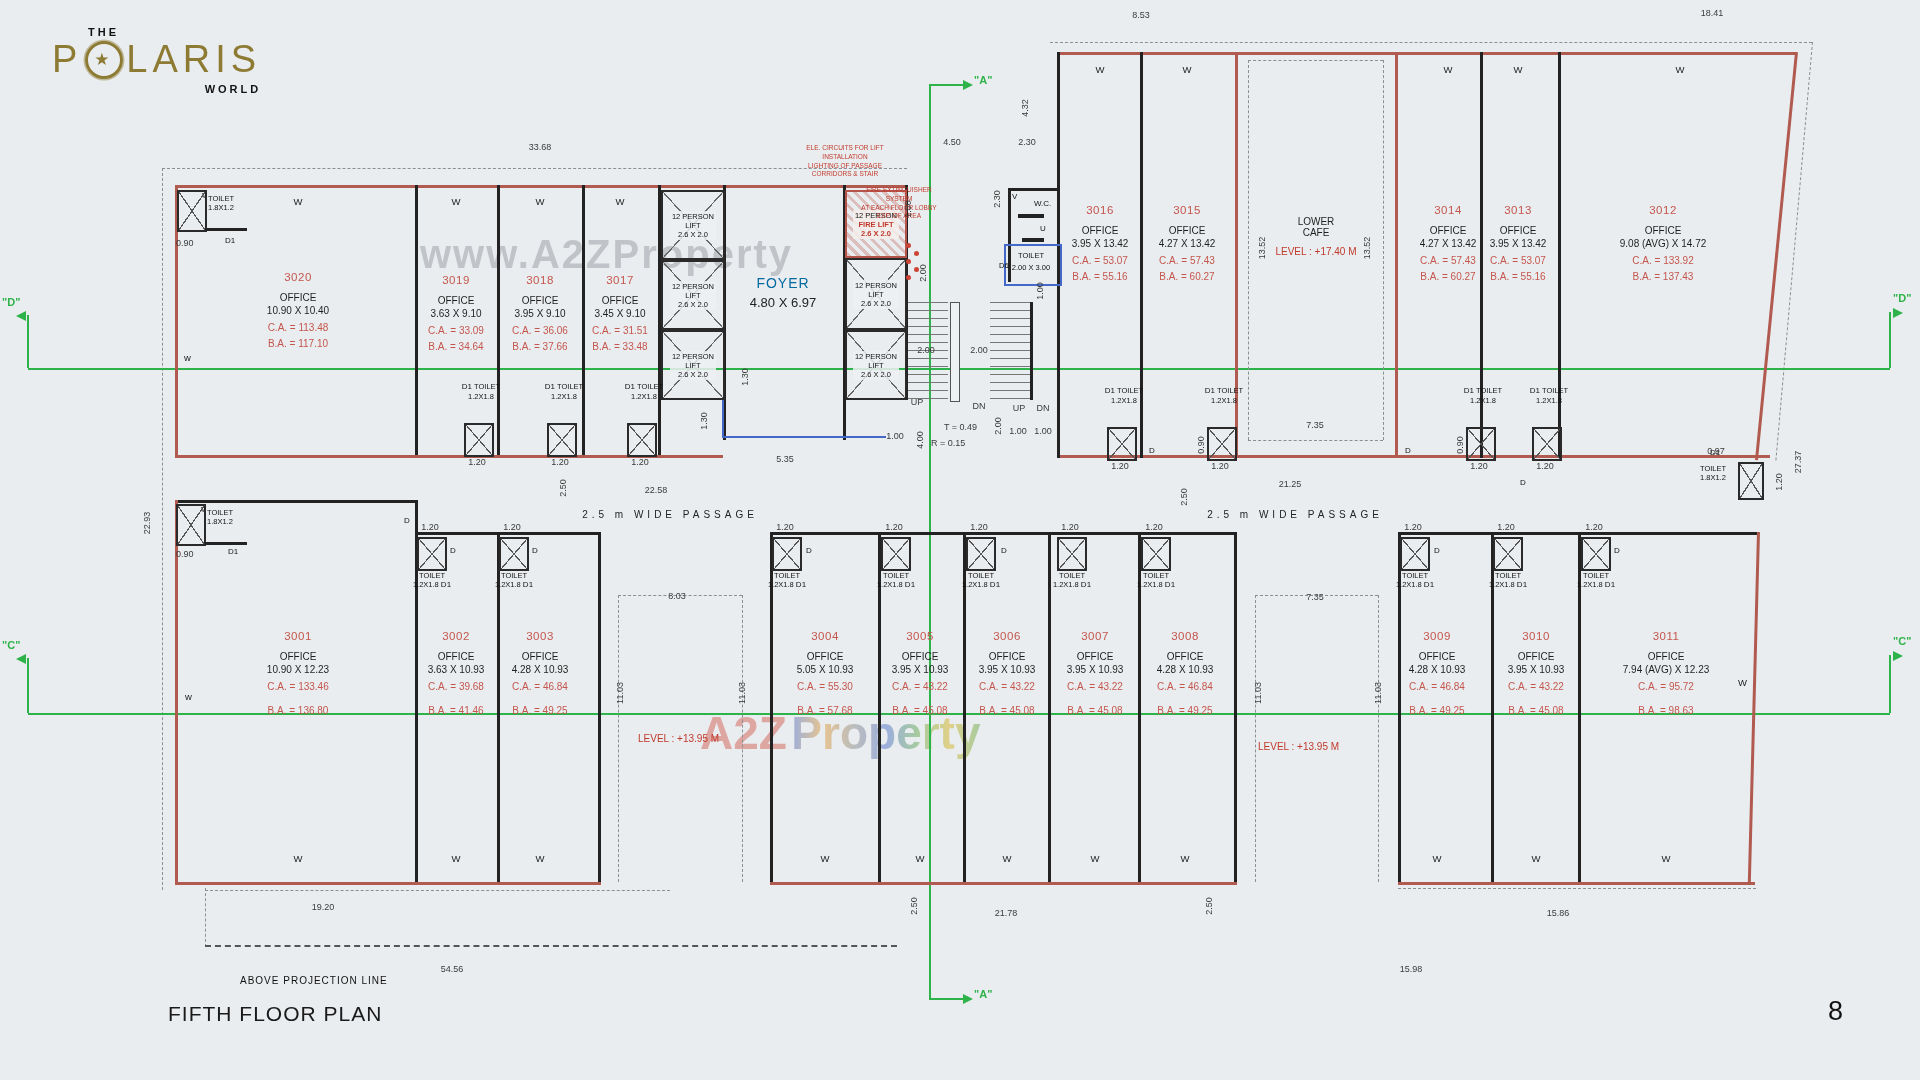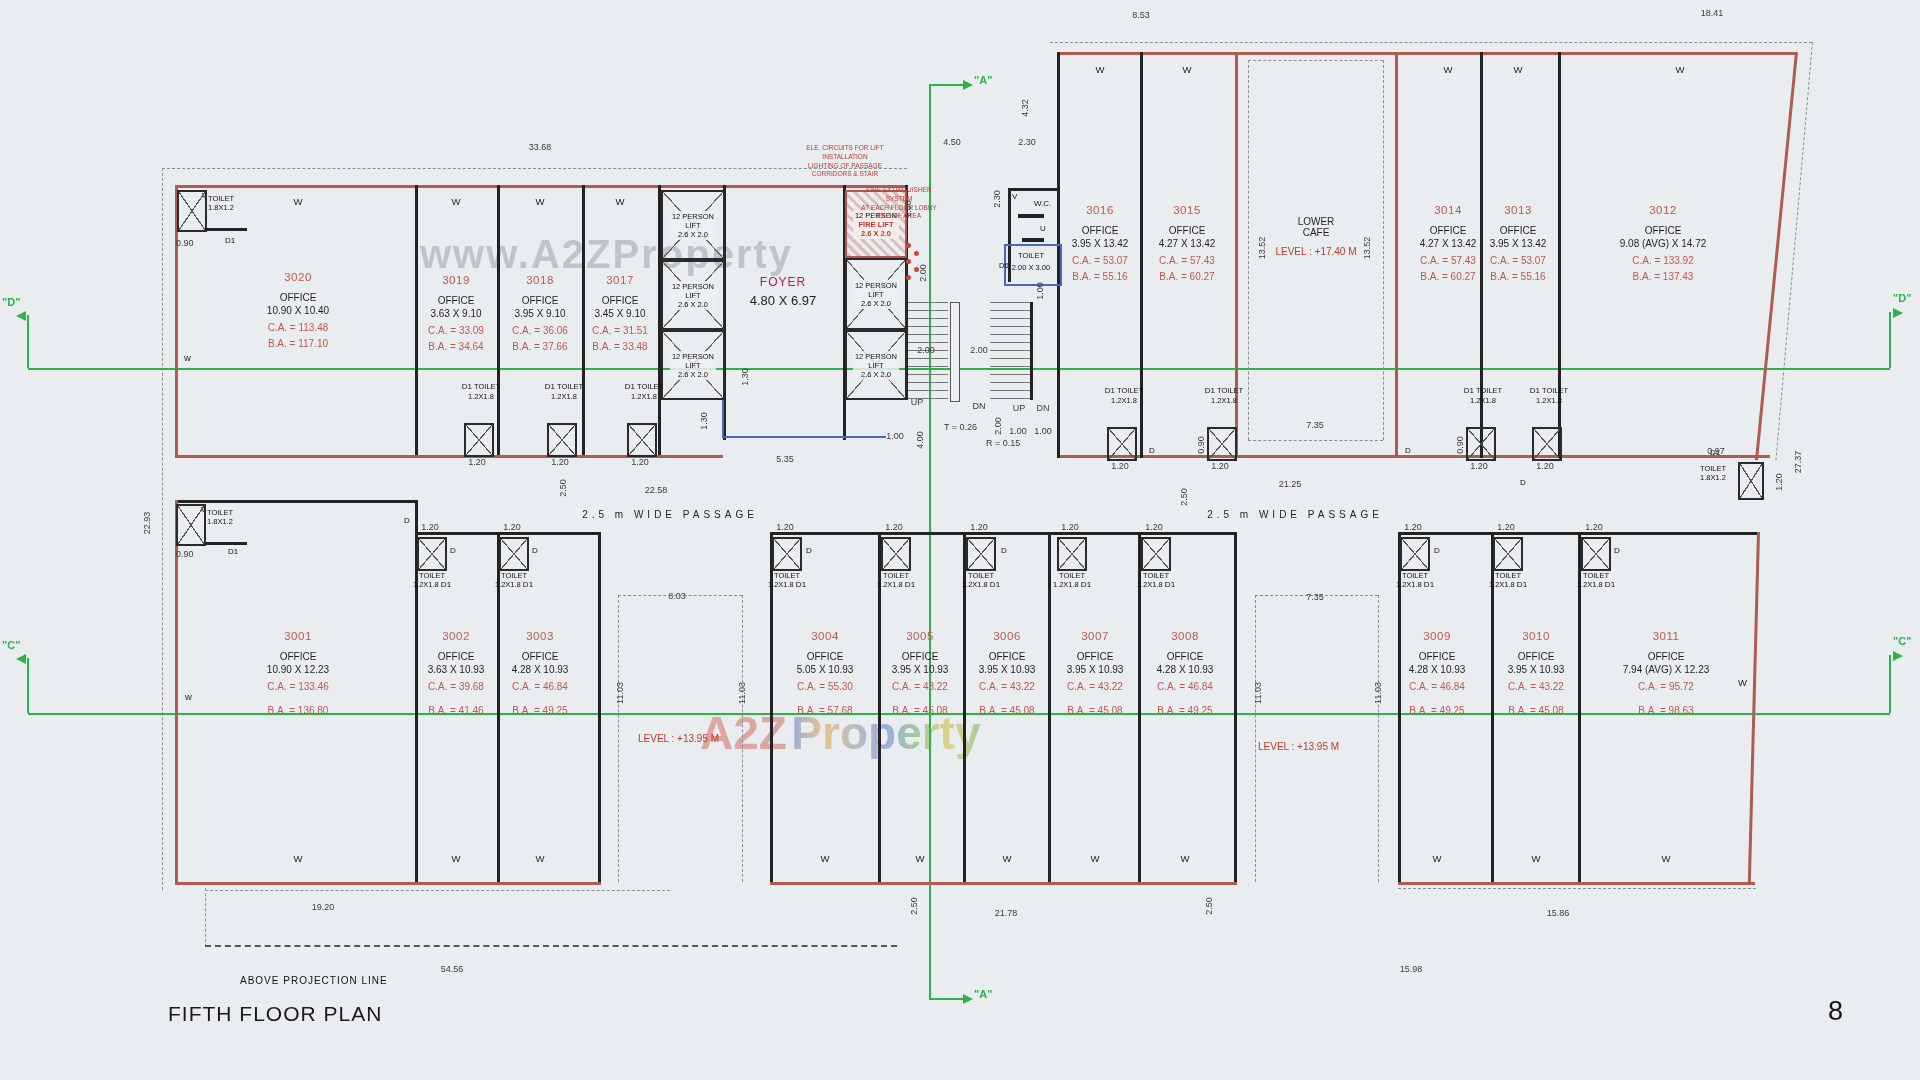--- a/index.html
+++ b/index.html
@@ -51,20 +51,31 @@
   .lworld{font-size:11px;font-weight:bold;letter-spacing:3px;color:#111;text-align:right;margin-top:2px}
   .ttl{font-size:21px;color:#1a1a1a;letter-spacing:1px;white-space:nowrap}
   .pg{font-size:27px;color:#111}
   .wcline{background:#222}
 </style>
 </head>
 <body>
 
 <div id="sheet">
 
+  <div class="ab" style="left:52px;top:26px">
+    <div class="lthe">THE</div>
+    <div class="lbrand">
+        <span>P</span>
+        <span class="lo">
+          <span>★</span>
+        </span>
+        <span>LARIS</span>
+      </div>
+    <div class="lworld">WORLD</div>
+  </div>
 
   <div class="ab wm1" style="left:420px;top:232px">www.A2ZProperty</div>
   <div class="ab" style="left:700px;top:706px"><span class="wm2a">A2Z</span> <span class="wm2b">Property</span></div>
 
   <div class="ab dsh" style="left:162px;top:168px;width:745px"></div>
   <div class="ab dshv" style="left:162px;top:168px;height:722px"></div>
   <div class="ab dsh" style="left:1050px;top:42px;width:762px"></div>
   <div class="ab dshv" style="left:1812px;top:42px;height:420px;transform:rotate(5deg);transform-origin:top left"></div>
   <div class="ab dsh" style="left:205px;top:890px;width:465px"></div>
   <div class="ab dsh" style="left:1398px;top:888px;width:358px"></div>
@@ -174,34 +185,34 @@
       <div class="lt"><span>12 PERSON</span><br><span class="fl">FIRE LIFT</span><br><span class="fl">2.6 X 2.0</span></div>
     </div>
   <div class="ab lift" style="left:845px;top:258px;width:58px;height:68px">
       <div class="lt"><span>12 PERSON</span><br><span>LIFT</span><br><span>2.6 X 2.0</span></div>
     </div>
   <div class="ab lift" style="left:845px;top:330px;width:58px;height:66px">
       <div class="lt"><span>12 PERSON</span><br><span>LIFT</span><br><span>2.6 X 2.0</span></div>
     </div>
 
   <div class="ab ctr" style="left:783px;top:275px">
-    <div style="font-size:12px;color:#be185d;letter-spacing:1px">FOYER</div>
+    <div style="font-size:14px;color:#0369a1;letter-spacing:1px">FOYER</div>
     <div style="font-size:13px;color:#222;margin-top:4px">4.80 X 6.97</div>
   </div>
 
   <div class="ab stair" style="left:908px;top:302px;width:40px;height:98px"></div>
   <div class="ab stair" style="left:990px;top:302px;width:40px;height:98px"></div>
   <div class="ab" style="left:950px;top:302px;width:8px;height:98px;border:1px solid #555;background:#eef1f3"></div>
   <div class="ab wk" style="left:1030px;top:302px;width:3px;height:98px"></div>
   <div class="ab dim ctr" style="left:917px;top:397px">UP</div>
   <div class="ab dim ctr" style="left:979px;top:401px">DN</div>
   <div class="ab dim ctr" style="left:1019px;top:403px">UP</div>
   <div class="ab dim ctr" style="left:1043px;top:403px">DN</div>
-  <div class="ab dim" style="left:944px;top:422px">T = 0.26</div>
-  <div class="ab dim" style="left:986px;top:438px">R = 0.15</div>
+  <div class="ab dim" style="left:944px;top:422px">T = 0.49</div>
+  <div class="ab dim" style="left:931px;top:438px">R = 0.15</div>
 
   <div class="ab note ctr" style="left:845px;top:144px">
     <div>ELE. CIRCUITS FOR LIFT</div>
       <div>INSTALLATION</div>
       <div>LIGHTING OF PASSAGE</div>
       <div>CORRIDORS &amp; STAIR</div>
   </div>
   <div class="ab note ctr" style="left:899px;top:186px">
     <div>FIRE EXTINGUISHER</div>
       <div>SYSTEM</div>

